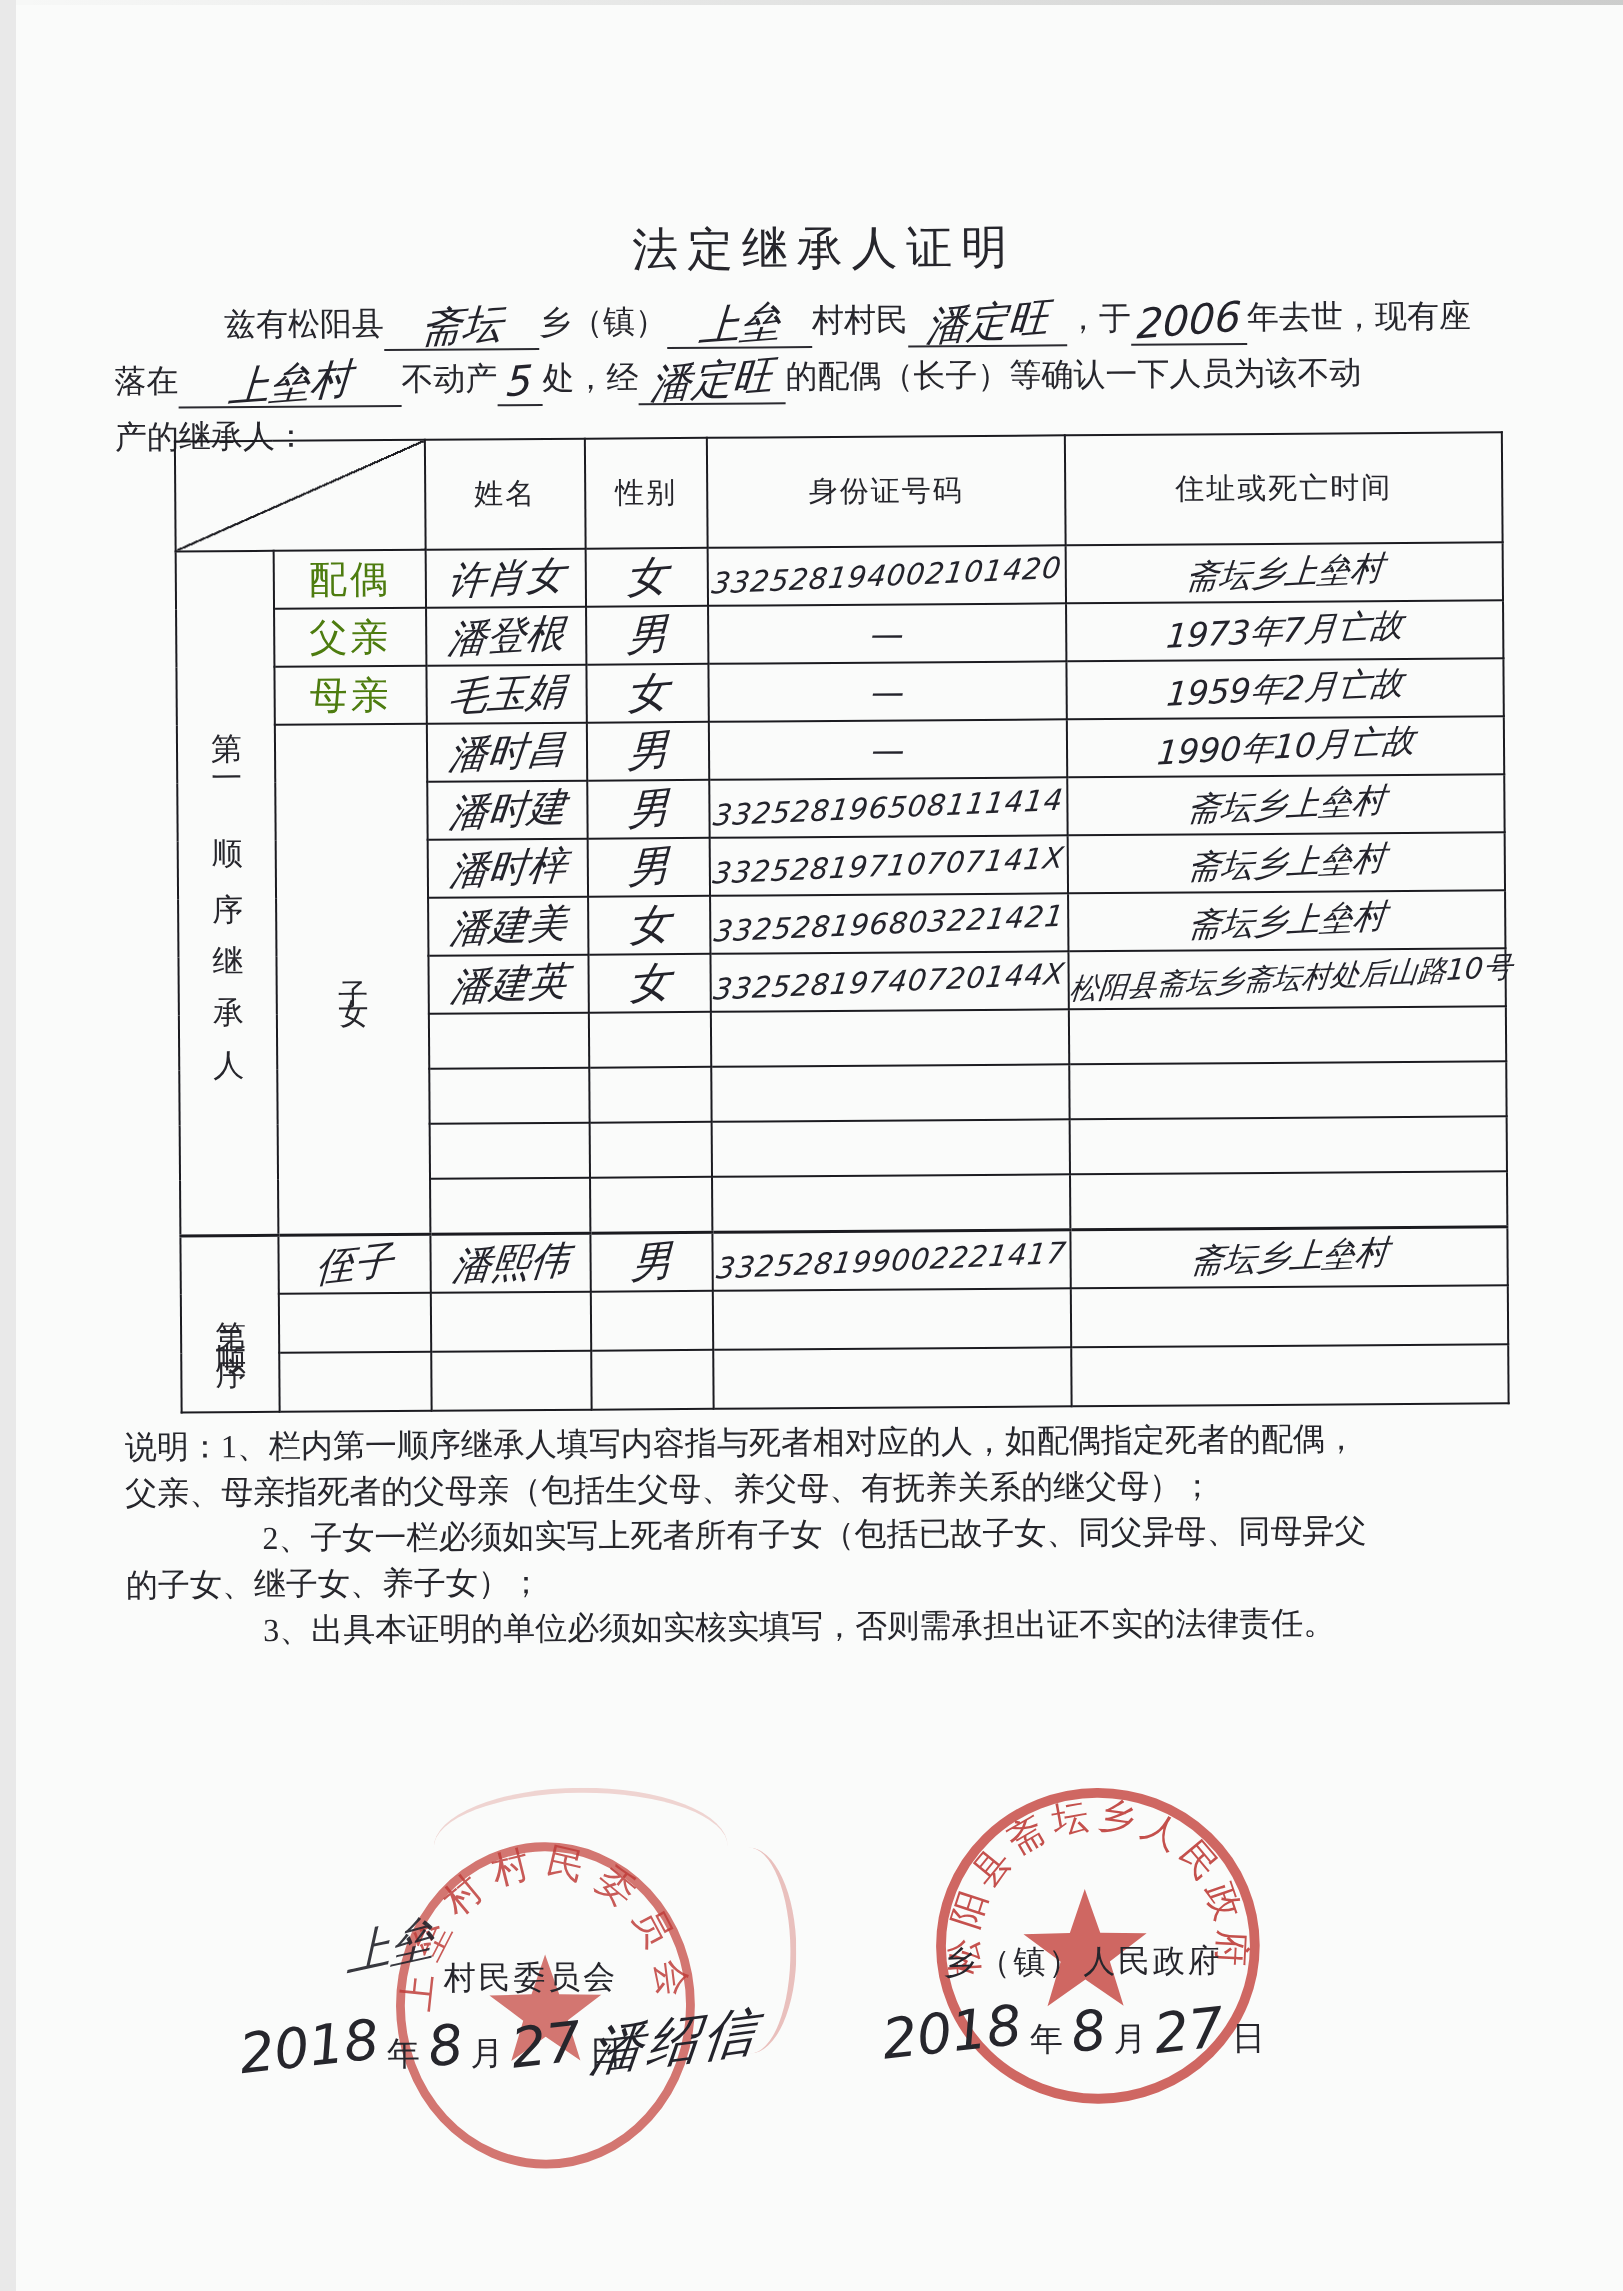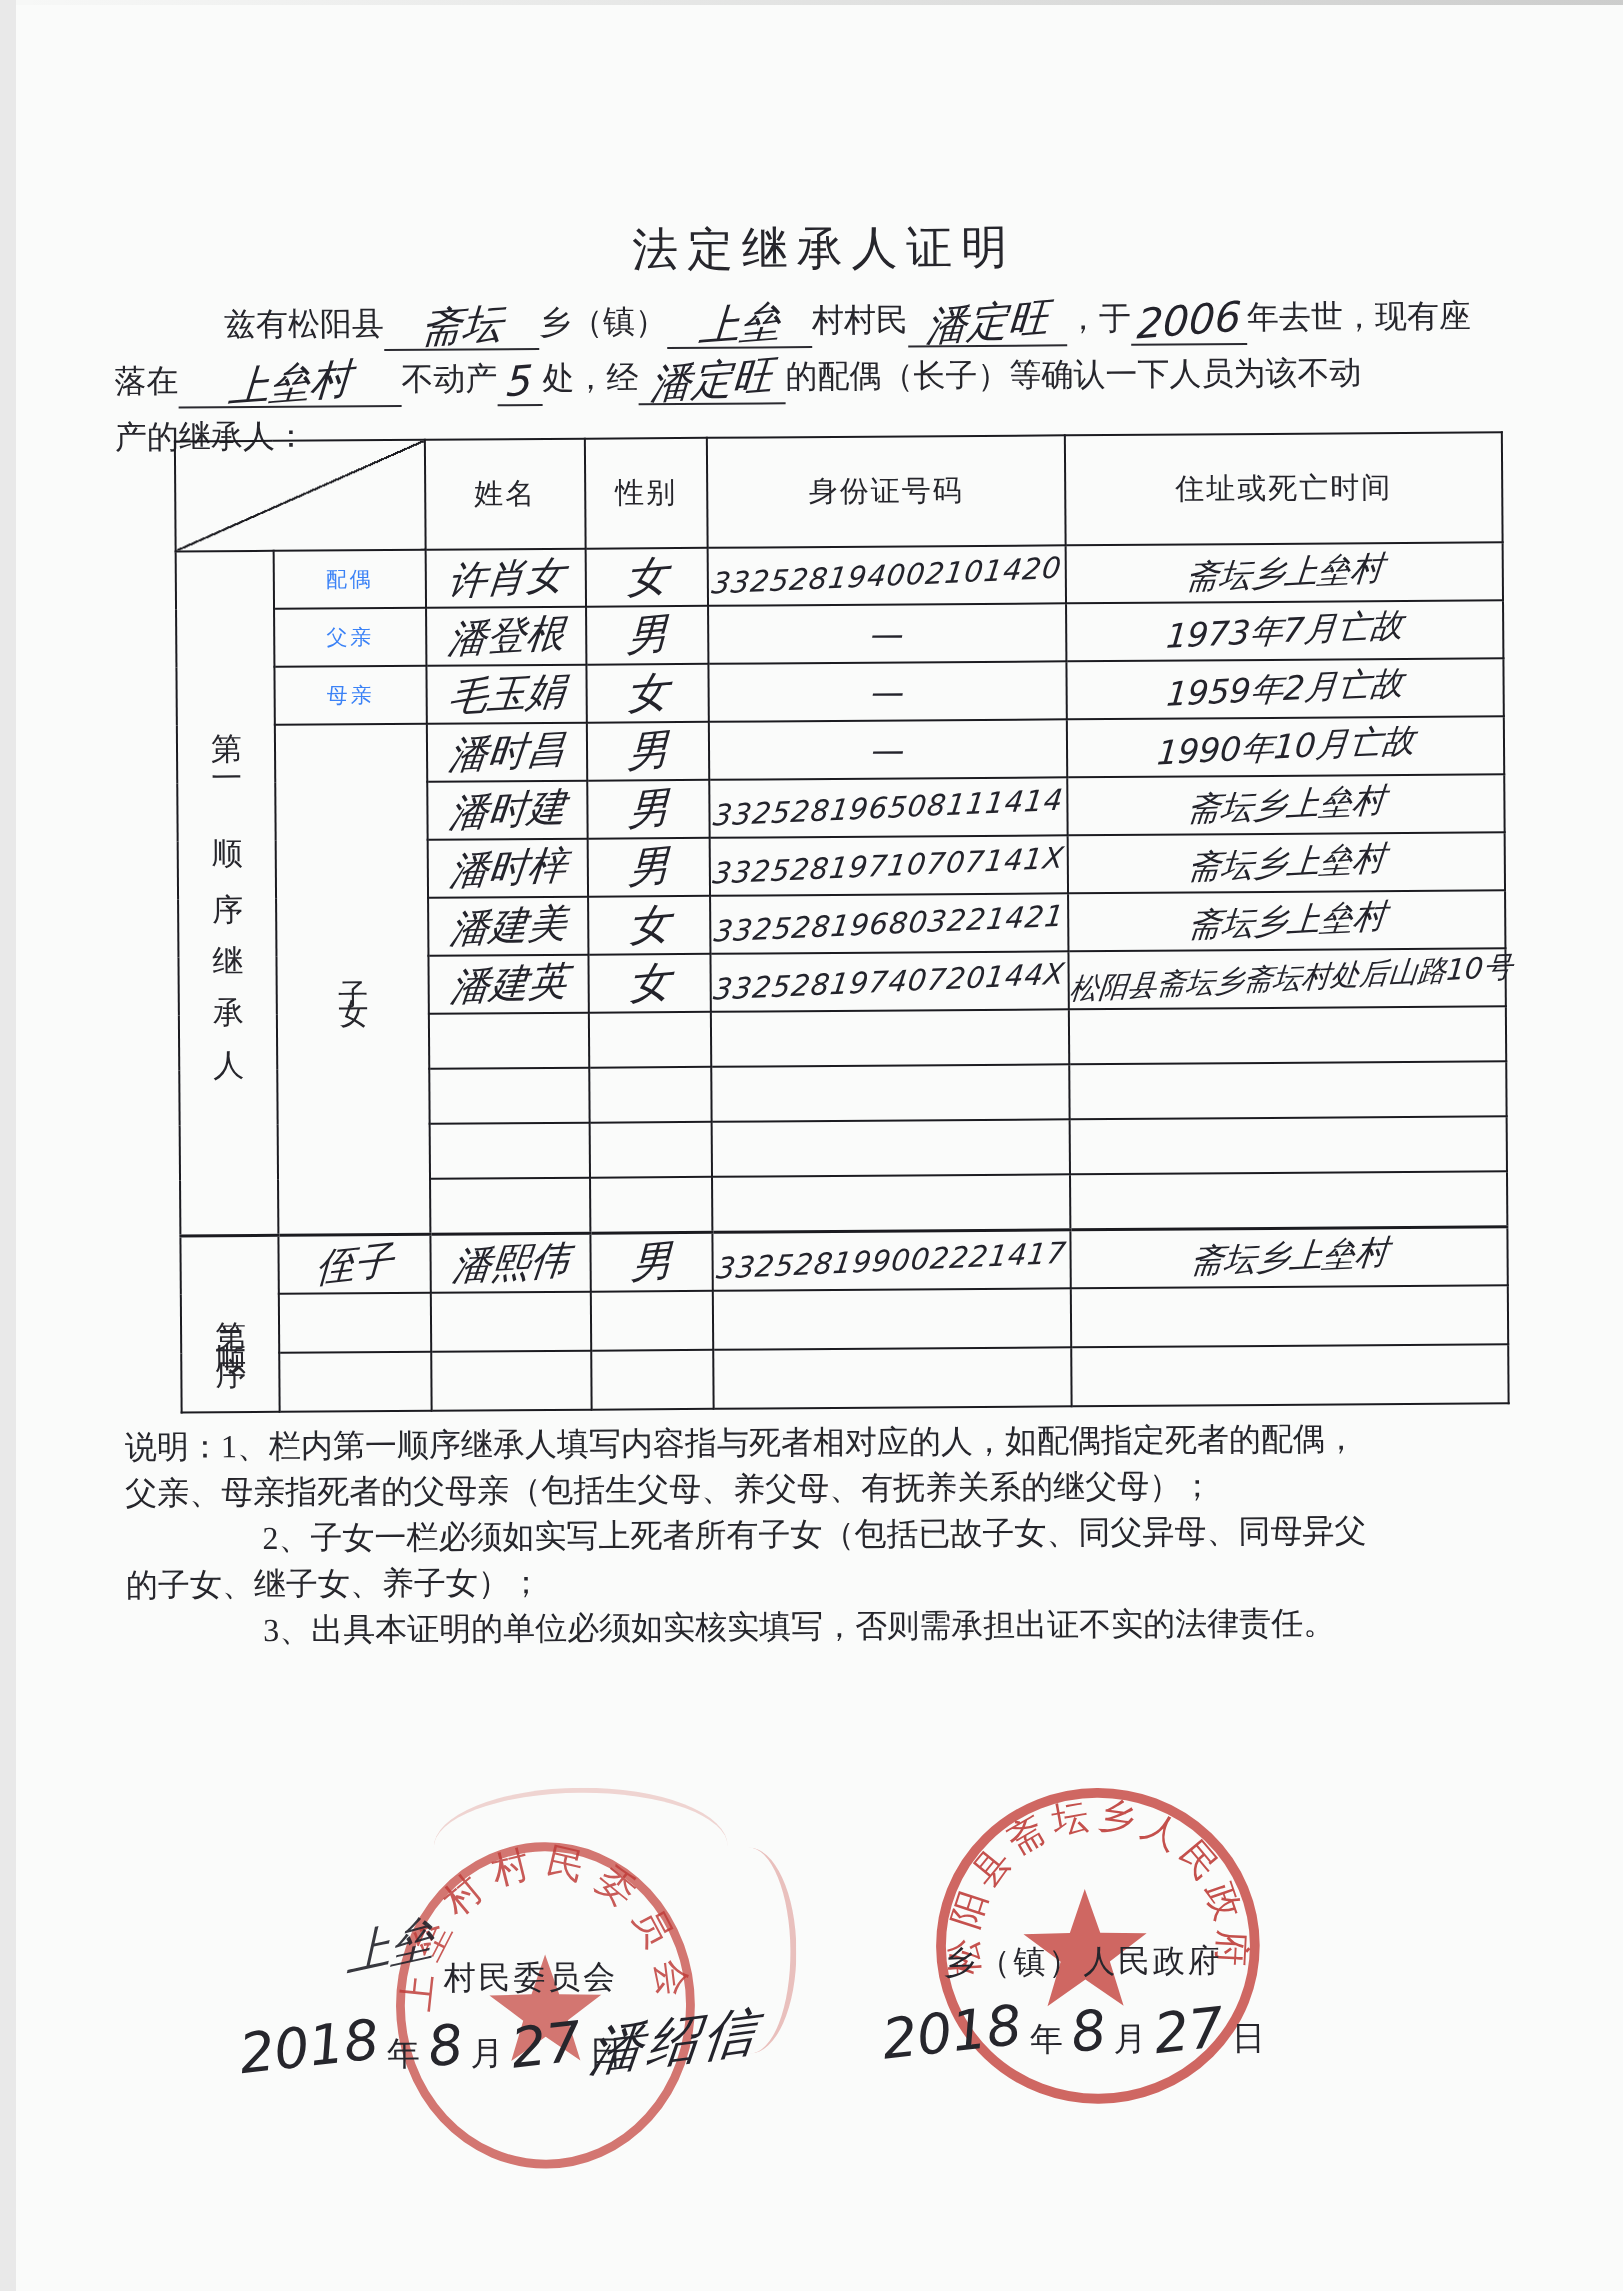--- a/index.html
+++ b/index.html
@@ -39,21 +39,21 @@
   td.diag { background:linear-gradient(to bottom right, transparent 49.5%, #1b1b20 49.5%, #1b1b20 50.6%, transparent 50.6%); }
   tr.r { height:55px; }
   tr.r2 { height:59px; }
   tr.sep td { border-top:3.4px solid #1b1b20; }
   td.group { font-size:31px; color:#26262c; }
   td.group .vtxt { writing-mode:vertical-rl; text-orientation:upright; letter-spacing:53px;
     display:inline-block; margin-top:9.8px; }
   td.group .vtxt2 { writing-mode:vertical-rl; text-orientation:upright; letter-spacing:11.8px;
     display:inline-block; }
   td.kids .vtxt2 { letter-spacing:17.6px; font-size:30px; }
-  .rel { font-size:21px; letter-spacing:2.9px; color:#3b82f6; }
+  .rel { font-size:38px; letter-spacing:2.9px; color:#4d7c0f; }
   .hw.name { display:inline-block; font-size:39px; transform:rotate(-3deg) skewX(-9deg); white-space:nowrap; }
   .hw.gender { display:inline-block; font-size:42px; transform:rotate(-5deg) skewX(-7deg); }
   .hw.idnum { display:inline-block; font-size:29px; letter-spacing:1px; transform:rotate(-2.2deg) skewX(-10deg); white-space:nowrap; }
   .hw.addr { display:inline-block; font-size:33px; transform:rotate(-2.5deg) skewX(-8deg); white-space:nowrap; }
   .hw.relhw { display:inline-block; font-size:39px; transform:rotate(-6deg) skewX(-9deg); }
   .hw.dash { font-size:33px; transform:rotate(-14deg); letter-spacing:0; }
 
   
   .notes { position:absolute; top:1419px; left:106px; width:1431px;
     font-size:32px; line-height:46px; color:#26262c; }

